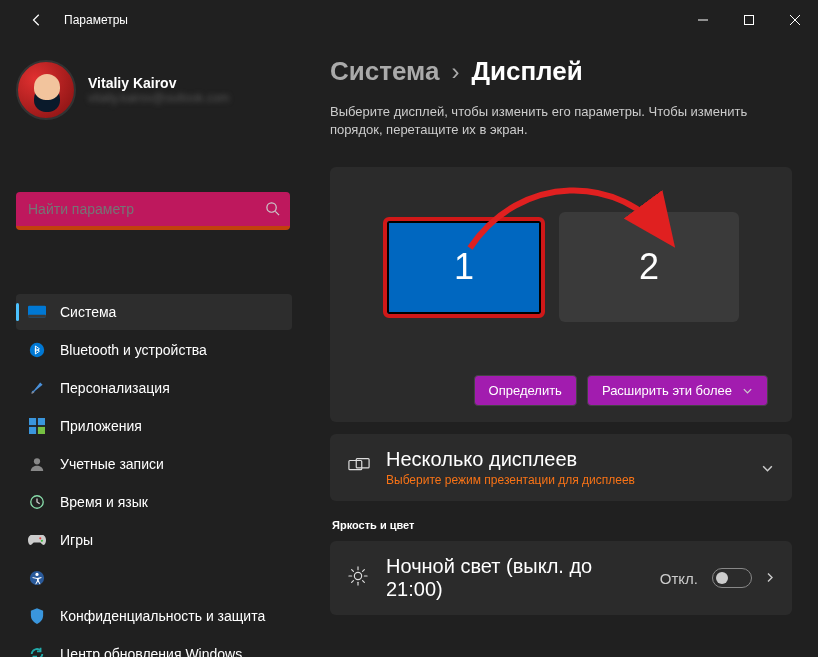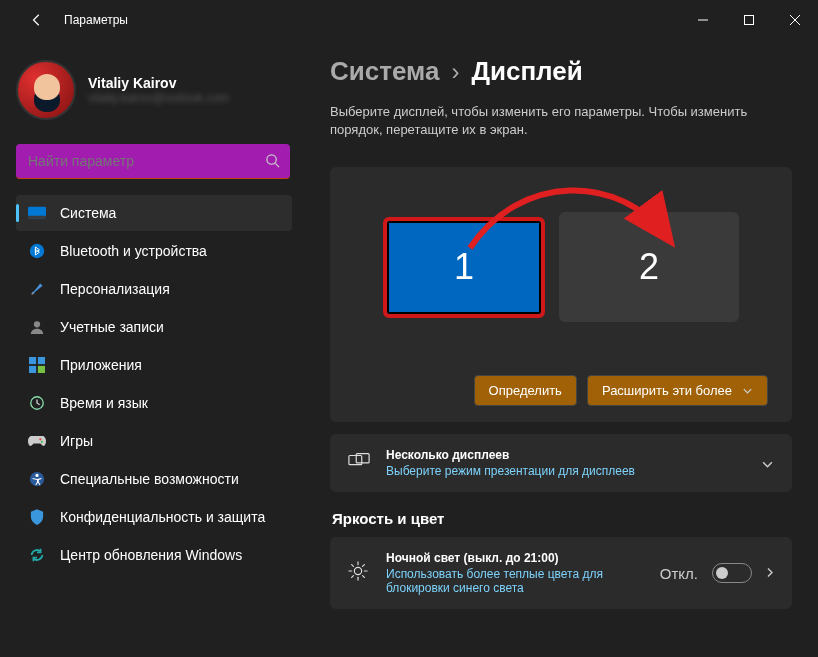--- a/index.html
+++ b/index.html
@@ -7,29 +7,29 @@
 
   .titlebar { display: flex; align-items: center; justify-content: space-between; height: 40px; padding-left: 30px; }
   .titlebar-left { display: flex; align-items: center; gap: 20px; color: #fff; font-size: 12px; }
   .back-arrow { width: 14px; height: 14px; color: #fff; cursor: pointer; }
   .win-controls { display: flex; }
   .win-btn { width: 46px; height: 40px; display: flex; align-items: center; justify-content: center; cursor: pointer; }
   .win-btn svg { width: 10px; height: 10px; }
 
   .body-area { display: flex; height: calc(100% - 40px); }
 
-  .sidebar { width: 310px; padding: 10px 0 0 16px; display: flex; flex-direction: column; }
+  .sidebar { width: 310px; padding: 10px 0 0 16px; display: flex; flex-direction: column; gap: 48px; }
   .profile { display: flex; align-items: center; gap: 12px; padding: 10px 0 18px 0; }
   .avatar { width: 60px; height: 60px; border-radius: 50%; background: radial-gradient(circle at 30% 30%, #e03030, #801010); border: 2px solid #333; position: relative; overflow: hidden; }
   .avatar::after { content:""; position:absolute; left:16px; top:12px; width:26px; height:26px; background:#f2c49d; border-radius:50% 50% 45% 45%; box-shadow: 0 12px 0 0 #0a1a2b; }
   .profile-text .name { font-size: 14px; font-weight: 600; }
   .profile-text .email { font-size: 12px; color: #555; filter: blur(2.5px); }
 
   .search-wrap { margin: 6px 20px 16px 0; position: relative; }
-  .search { width: 100%; background: #a21caf; border: none; border-bottom: 1px solid #c2410c; color: #ccc; font-size: 14px; padding: 9px 34px 9px 12px; border-radius: 4px; outline: none; }
+  .search { width: 100%; background: #be185d; border: none; border-bottom: 4px solid #c2410c; color: #ccc; font-size: 14px; padding: 9px 34px 9px 12px; border-radius: 4px; outline: none; }
   .search-icon { position: absolute; right: 10px; top: 9px; color: #ccc; }
 
   .nav { list-style: none; display: flex; flex-direction: column; gap: 2px; padding-right: 18px; overflow-y: auto; }
   .nav-item { display: flex; align-items: center; gap: 14px; padding: 9px 10px 9px 12px; border-radius: 4px; cursor: pointer; font-size: 14px; color: #fff; position: relative; }
   .nav-item.active { background: #2d2d2d; }
   .nav-item.active::before { content:""; position:absolute; left:0; top:9px; bottom:9px; width:3px; background:#4cc2ff; border-radius:2px; }
   .nav-icon { width: 18px; height: 18px; display: flex; align-items: center; justify-content: center; flex-shrink:0; }
 
   .main { flex: 1; padding: 16px 26px 0 20px; overflow-y: auto; }
   .breadcrumb { display: flex; align-items: center; gap: 12px; margin-bottom: 16px; }
@@ -38,30 +38,30 @@
   .crumb-current { font-size: 26px; font-weight: 700; color: #fff; }
 
   .description { font-size: 13px; color: #ccc; line-height: 1.4; margin-bottom: 28px; }
 
   .display-picker { background: #2b2b2b; border-radius: 6px; padding: 30px 24px 16px 24px; margin-bottom: 12px; }
   .monitors { display: flex; align-items: center; justify-content: center; gap: 14px; position: relative; height: 140px; }
   .monitor { width: 162px; height: 101px; border-radius: 6px; display: flex; align-items: center; justify-content: center; font-size: 36px; font-weight: 300; color: #fff; cursor: grab; }
   .monitor.m1 { background: #0067c0; border: 4px solid #d01818; box-shadow: 0 0 0 2px #000 inset; }
   .monitor.m2 { background: #3a3a3a; width:180px; height:110px; }
   .picker-buttons { display: flex; justify-content: flex-end; gap: 10px; margin-top: 38px; }
-  .pbtn { background: #a16207; border: 1px solid #444; color: #fff; font-size: 13px; padding: 7px 14px; border-radius: 4px; cursor: pointer; display: flex; align-items: center; gap: 10px; }
+  .pbtn { background: #a21caf; border: 1px solid #444; color: #fff; font-size: 13px; padding: 7px 14px; border-radius: 4px; cursor: pointer; display: flex; align-items: center; gap: 10px; }
 
   .setting-card { background: #2b2b2b; border-radius: 6px; padding: 14px 18px; display: flex; align-items: center; gap: 16px; margin-bottom: 6px; cursor: pointer; }
   .setting-card .card-icon { width: 22px; flex-shrink:0; color:#ddd; }
   .setting-card .card-body { flex: 1; }
-  .setting-card .card-title { font-size: 12px; font-weight: bold; }
-  .setting-card .card-sub { font-size: 12px; color: #7dd3fc; margin-top: 2px; }
+  .setting-card .card-title { font-size: 20px; }
+  .setting-card .card-sub { font-size: 12px; color: #f97316; margin-top: 2px; }
   .setting-card .card-right { display: flex; align-items: center; gap: 14px; font-size: 15px; color:#ccc; }
 
-  .section-heading { font-size: 15px; font-weight: 600; margin: 18px 0 10px 2px; }
+  .section-heading { font-size: 11px; font-weight: 600; margin: 18px 0 10px 2px; }
 
   .toggle { width: 40px; height: 20px; border-radius: 10px; border: 1px solid #888; background: #2b2b2b; position: relative; }
   .toggle::after { content:""; position:absolute; left:3px; top:3px; width:12px; height:12px; background:#ccc; border-radius:50%; }
 
   .chevron { color:#ccc; }
 
   .annotation-arrow { position: absolute; left: 440px; top: 178px; pointer-events: none; }
 
   ::-webkit-scrollbar{width:0}
 </style>
@@ -141,40 +141,40 @@
         <span class="nav-icon">
             <svg viewBox="0 0 20 20" width="16" height="16">
               <path d="M3 17c0-2 1-4 3-4l8-10 3 3-10 8c0 2-2 3-4 3z" fill="#4a90d9"></path>
               <path d="M3 17c1 0 3-1 3-3" fill="#d97b29"></path>
             </svg>
           </span>
         <span>Персонализация</span>
       </li>
       <li class="nav-item">
         <span class="nav-icon">
-            <svg viewBox="0 0 18 18" width="16" height="16" fill="#888">
-              <circle cx="9" cy="6" r="3.5"></circle>
-              <path d="M2 17c0-4 4-6 7-6s7 2 7 6"></path>
-            </svg>
-          </span>
-        <span>Учетные записи</span>
-      </li>
-      <li class="nav-item">
-        <span class="nav-icon">
             <svg viewBox="0 0 18 18" width="16" height="16">
               <rect x="0" y="0" width="8" height="8" fill="#3a96dd"></rect>
               <rect x="10" y="0" width="8" height="8" fill="#3a96dd"></rect>
               <rect x="0" y="10" width="8" height="8" fill="#3a96dd"></rect>
               <rect x="10" y="10" width="8" height="8" fill="#76c042"></rect>
             </svg>
           </span>
         <span>Приложения</span>
       </li>
       <li class="nav-item">
         <span class="nav-icon">
+            <svg viewBox="0 0 18 18" width="16" height="16" fill="#888">
+              <circle cx="9" cy="6" r="3.5"></circle>
+              <path d="M2 17c0-4 4-6 7-6s7 2 7 6"></path>
+            </svg>
+          </span>
+        <span>Учетные записи</span>
+      </li>
+      <li class="nav-item">
+        <span class="nav-icon">
             <svg viewBox="0 0 18 18" width="16" height="16" fill="none" stroke="#8da" stroke-width="1.5">
               <circle cx="9" cy="9" r="7"></circle>
               <path d="M9 5v4l3 2" stroke="#ccc"></path>
             </svg>
           </span>
         <span>Время и язык</span>
       </li>
       <li class="nav-item">
         <span class="nav-icon">
             <svg viewBox="0 0 22 14" width="18" height="12" fill="#ccc">
@@ -186,21 +186,20 @@
         <span>Игры</span>
       </li>
       <li class="nav-item">
         <span class="nav-icon">
             <svg viewBox="0 0 18 18" width="16" height="16">
               <circle cx="9" cy="9" r="8" fill="#2a5a9a"></circle>
               <circle cx="9" cy="5" r="1.8" fill="#fff"></circle>
               <path d="M4 8l5 1 5-1v1l-3 1v2l2 4h-1l-2-3-2 3H7l2-4v-2L4 9z" fill="#fff"></path>
             </svg>
           </span>
-        <span>Специальные возможности</span>
       </li>
       <li class="nav-item">
         <span class="nav-icon">
             <svg viewBox="0 0 16 18" width="14" height="16" fill="#3a96dd">
               <path d="M8 0l7 3v5c0 5-3 8-7 10-4-2-7-5-7-10V3l7-3z"></path>
             </svg>
           </span>
         <span>Конфиденциальность и защита</span>
       </li>
       <li class="nav-item">
@@ -271,21 +270,20 @@
               <line x1="18" y1="11" x2="21" y2="11"></line>
               <line x1="4" y1="4" x2="6" y2="6"></line>
               <line x1="16" y1="16" x2="18" y2="18"></line>
               <line x1="4" y1="18" x2="6" y2="16"></line>
               <line x1="16" y1="6" x2="18" y2="4"></line>
             </g>
           </svg>
       </span>
       <div class="card-body">
         <div class="card-title">Ночной свет (выкл. до 21:00)</div>
-        <div class="card-sub">Использовать более теплые цвета для блокировки синего света</div>
       </div>
       <div class="card-right">
         <span>Откл.</span>
         <div class="toggle"></div>
         <span class="chevron"><svg width="8" height="13" viewBox="0 0 8 12" fill="none" stroke="currentColor" stroke-width="1.4">
               <path d="M2 2l4 4-4 4"></path>
             </svg></span>
       </div>
     </div>
   </div>

